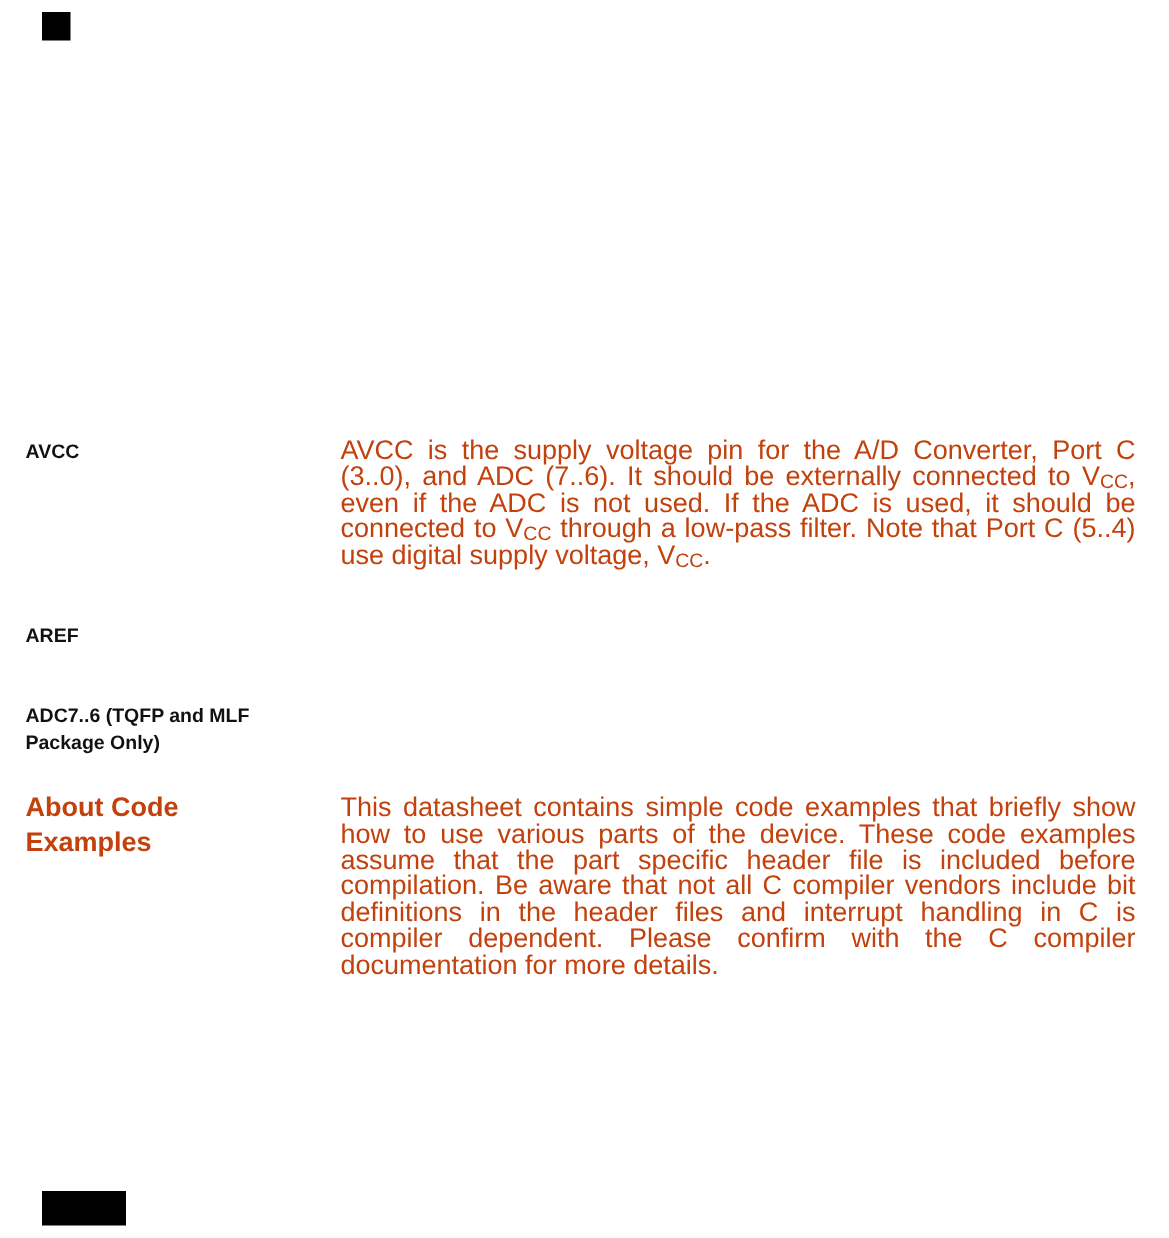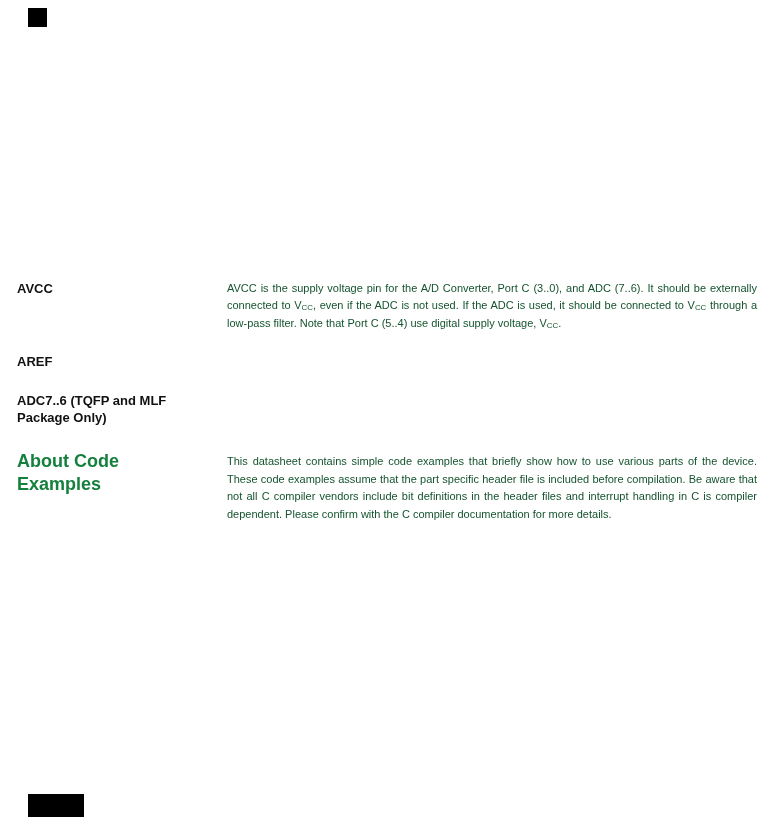--- a/index.html
+++ b/index.html
@@ -28,61 +28,61 @@
     position: absolute;
     left: 28px;
     top: 794px;
     width: 56px;
     height: 23px;
     background: #000000;
   }
   .content {
     position: absolute;
     left: 17px;
-    top: 280px;
+    top: 292px;
     width: 740px;
   }
   .row {
     display: flex;
     align-items: flex-start;
   }
   .row + .row {
-    margin-top: 21px;
+    margin-top: 36px;
   }
   .row.heading-row {
     margin-top: 24px;
   }
   .label-col {
     flex: 0 0 210px;
     width: 210px;
     box-sizing: border-box;
     padding-right: 24px;
   }
   .section-label {
     font-size: 13px;
     line-height: 17.4px;
     font-weight: bold;
     color: #111111;
   }
   .section-heading {
     font-size: 18px;
     line-height: 22.5px;
     font-weight: bold;
-    color: #15803d;
+    color: #c2410c;
     max-width: 140px;
   }
   .body-col {
     flex: 1 1 auto;
     min-width: 0;
   }
   .section-body {
-    font-size: 11px;
+    font-size: 18px;
     line-height: 17.4px;
     text-align: justify;
-    color: #14532d;
+    color: #c2410c;
     margin: 0;
   }
   .heading-row .section-body {
     padding-top: 3px;
   }
   sub {
     font-size: 0.72em;
     line-height: 0;
     vertical-align: -0.18em;
   }

